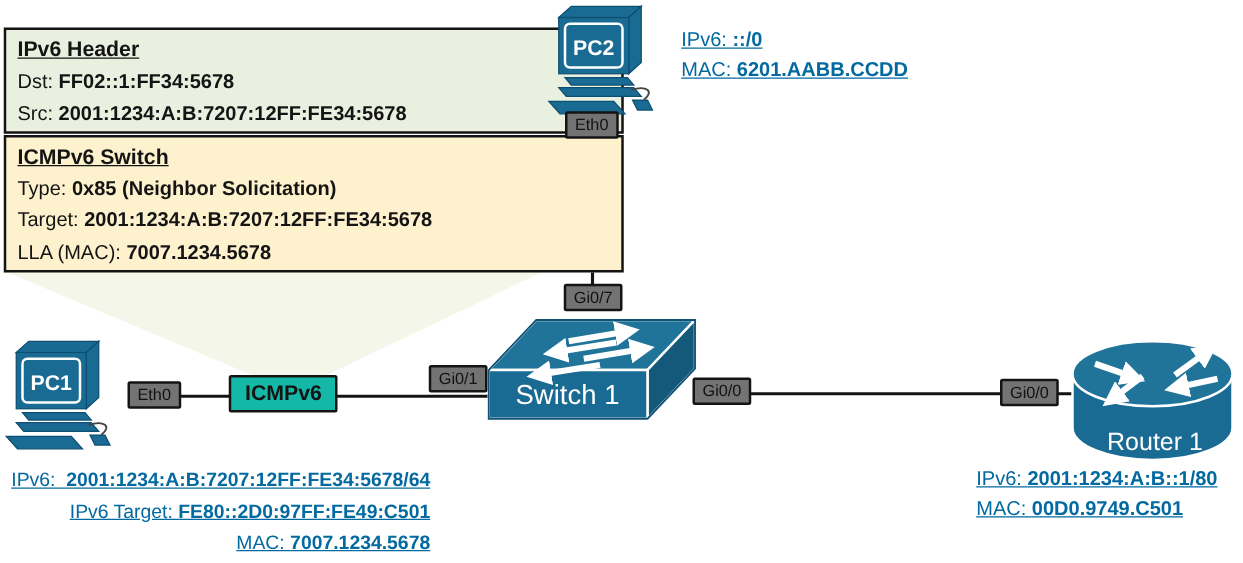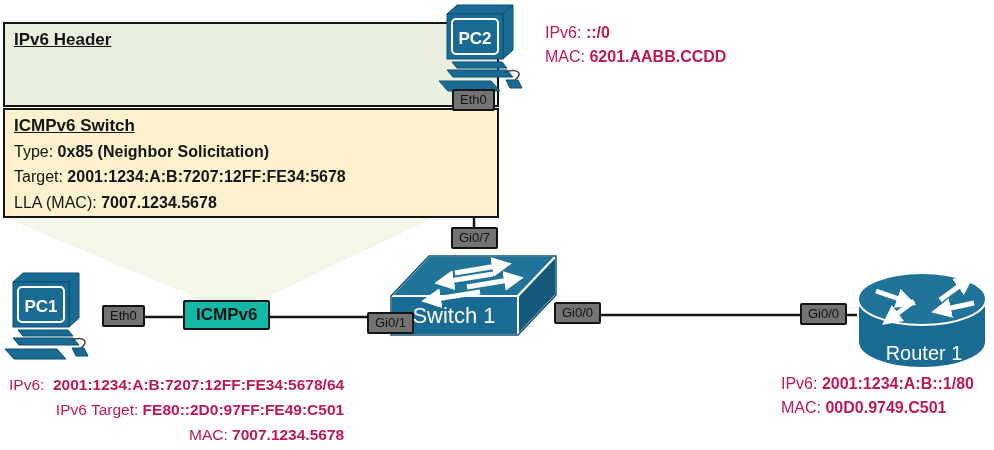--- a/index.html
+++ b/index.html
@@ -36,39 +36,45 @@
   }
 
   
   .dev { position:absolute; z-index:2; }
   .dev-pc1    { left:3px;   top:270px; }
   .dev-pc2    { left:437px; top:2px;   }
   .dev-switch { left:385px; top:248px; }
   .dev-router { left:852px; top:270px; }
 
   
-  .anno { position:absolute; z-index:2; font-size:15.5px; white-space:nowrap; color:#be185d; }
+  .anno { position:absolute; z-index:2; font-size:15.5px; white-space:nowrap; color:#0369a1;text-decoration:underline; }
   .anno-pc2    { left:545px; top:21px;  line-height:24px; font-size:16px; }
   .anno-pc1    { left:9px;   top:372px; line-height:25px;text-align:right; }
   .anno-router { left:781px; top:372px; line-height:24px; font-size:16px; }
 </style>
 </head>
 <body>
 
 <div class="canvas">
 
   <svg class="bg-layer" width="994" height="450" viewBox="0 0 994 450">
     <polygon points="6,218 433,218 257,302 206,302" fill="#f3f6e8"></polygon>
     <line x1="474" y1="110" x2="474" y2="230" stroke="#141414" stroke-width="2.5"></line>
     <line x1="142" y1="317" x2="391" y2="317" stroke="#141414" stroke-width="2.5"></line>
     <line x1="556" y1="315" x2="858" y2="315" stroke="#141414" stroke-width="2.5"></line>
   </svg>
 
   <div class="callout ipv6">
     <div class="title">IPv6 Header</div>
+    <div class="fld">
+      <span class="lbl">Dst: </span><b>FF02::1:FF34:5678</b>
+    </div>
+    <div class="fld">
+      <span class="lbl">Src: </span><b>2001:1234:A:B:7207:12FF:FE34:5678</b>
+    </div>
   </div>
 
   <div class="callout icmpv6">
     <div class="title">ICMPv6 Switch</div>
     <div class="fld">
       <span class="lbl">Type: </span><b>0x85 (Neighbor Solicitation)</b>
     </div>
     <div class="fld">
       <span class="lbl">Target: </span><b>2001:1234:A:B:7207:12FF:FE34:5678</b>
     </div>
@@ -139,21 +145,21 @@
       <line x1="88" y1="30" x2="110" y2="14" marker-end="url(#ah-rt)"></line>
       <line x1="62" y1="31" x2="42" y2="46" marker-end="url(#ah-rt)"></line>
       <line x1="122" y1="33" x2="94" y2="39" marker-end="url(#ah-rt)"></line>
     </g>
     <text x="72" y="90" text-anchor="middle" font-size="20" fill="#ffffff">Router 1</text>
   </svg>
 
   <div class="port" style="left:452px; top:89px;">Eth0</div>
   <div class="port" style="left:451px; top:227px;">Gi0/7</div>
   <div class="port" style="left:102px; top:305px;">Eth0</div>
-  <div class="port" style="left:343px; top:312px;margin-left:24px;">Gi0/1</div>
+  <div class="port" style="left:343px; top:292px;">Gi0/1</div>
   <div class="port" style="left:554px; top:302px;">Gi0/0</div>
   <div class="port" style="left:800px; top:303px;">Gi0/0</div>
 
   <div class="pkt-tag">ICMPv6</div>
 
   <div class="anno anno-pc2">
     <div>
       <span class="lbl">IPv6: </span><b>::/0</b>
     </div>
     <div>

